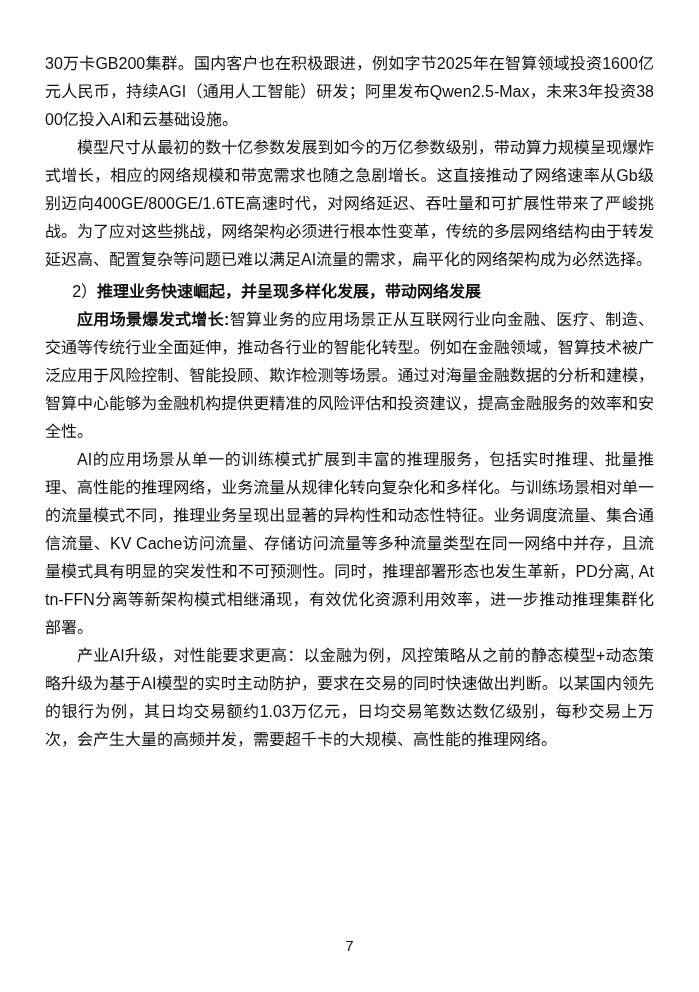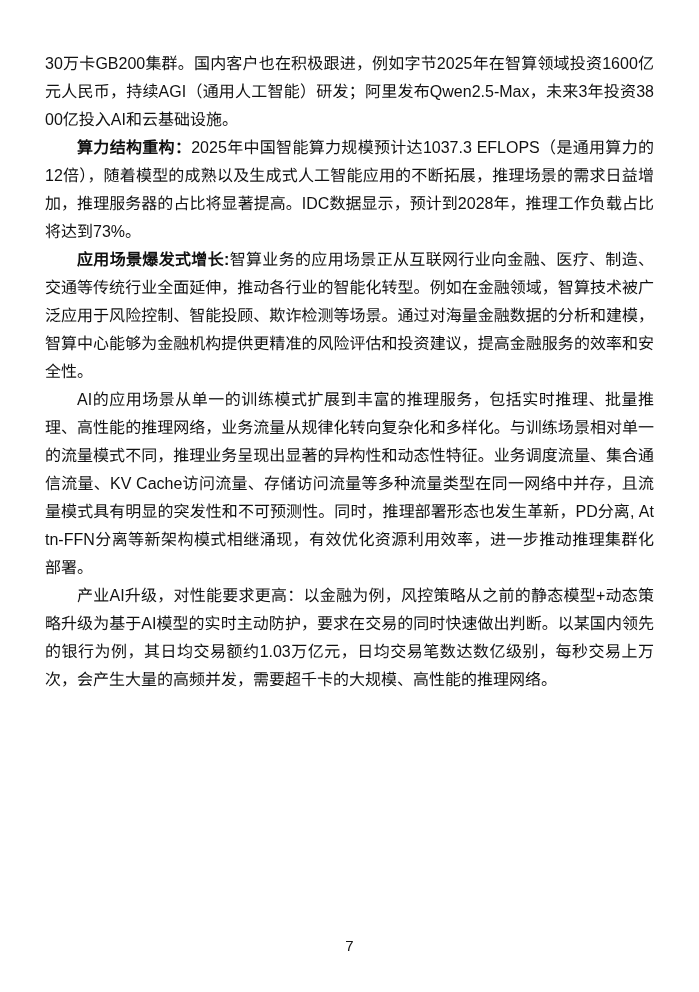--- a/index.html
+++ b/index.html
@@ -52,24 +52,25 @@
     color: #111111;
   }
 </style>
 </head>
 <body>
 
 <div class="page">
 
   <p class="cont">30万卡GB200集群。国内客户也在积极跟进，例如字节2025年在智算领域投资1600亿元人民币，持续AGI（通用人工智能）研发；阿里发布Qwen2.5-Max，未来3年投资3800亿投入AI和云基础设施。</p>
 
+  <p class="indent">模型尺寸从最初的数十亿参数发展到如今的万亿参数级别，带动算力规模呈现爆炸式增长，相应的网络规模和带宽需求也随之急剧增长。这直接推动了网络速率从Gb级别迈向400GE/800GE/1.6TE高速时代，对网络延迟、吞吐量和可扩展性带来了严峻挑战。为了应对这些挑战，网络架构必须进行根本性变革，传统的多层网络结构由于转发延迟高、配置复杂等问题已难以满足AI流量的需求，扁平化的网络架构成为必然选择。</p>
+
+  <p class="heading"><span>2）</span><span class="h-text">推理业务快速崛起，并呈现多样化发展，带动网络发展</span></p>
 
 
-
-  <p class="indent"><span class="lead">算力结构重构：</span><span>2025年中国智能算力规模预计达1037.3 EFLOPS（是通用算力的12倍），随着模型的成熟以及生成式人工智能应用的不断拓展，推理场景的需求日益增加，推理服务器的占比将显著提高。IDC数据显示，预计到2028年，推理工作负载占比将达到73%。</span></p>
 
   <p class="indent"><span class="lead">应用场景爆发式增长:</span><span>智算业务的应用场景正从互联网行业向金融、医疗、制造、交通等传统行业全面延伸，推动各行业的智能化转型。例如在金融领域，智算技术被广泛应用于风险控制、智能投顾、欺诈检测等场景。通过对海量金融数据的分析和建模，智算中心能够为金融机构提供更精准的风险评估和投资建议，提高金融服务的效率和安全性。</span></p>
 
   <p class="indent">AI的应用场景从单一的训练模式扩展到丰富的推理服务，包括实时推理、批量推理、高性能的推理网络，业务流量从规律化转向复杂化和多样化。与训练场景相对单一的流量模式不同，推理业务呈现出显著的异构性和动态性特征。业务调度流量、集合通信流量、KV Cache访问流量、存储访问流量等多种流量类型在同一网络中并存，且流量模式具有明显的突发性和不可预测性。同时，推理部署形态也发生革新，PD分离, Attn-FFN分离等新架构模式相继涌现，有效优化资源利用效率，进一步推动推理集群化部署。</p>
 
 
 
   <p class="indent">产业AI升级，对性能要求更高：以金融为例，风控策略从之前的静态模型+动态策略升级为基于AI模型的实时主动防护，要求在交易的同时快速做出判断。以某国内领先的银行为例，其日均交易额约1.03万亿元，日均交易笔数达数亿级别，每秒交易上万次，会产生大量的高频并发，需要超千卡的大规模、高性能的推理网络。</p>
 
   <div class="footer">7</div>

